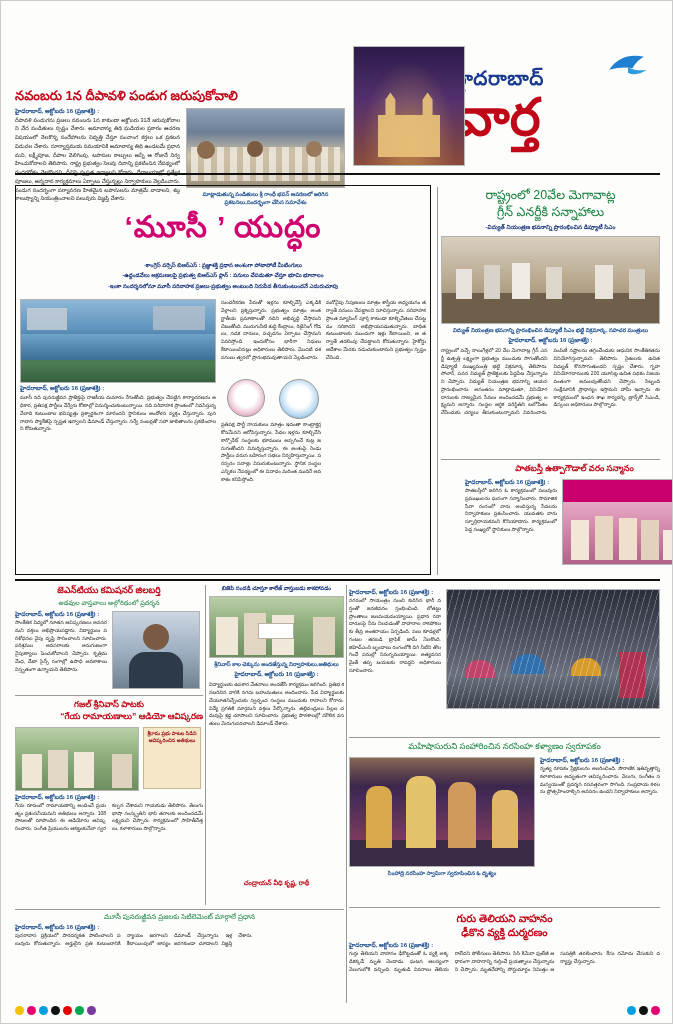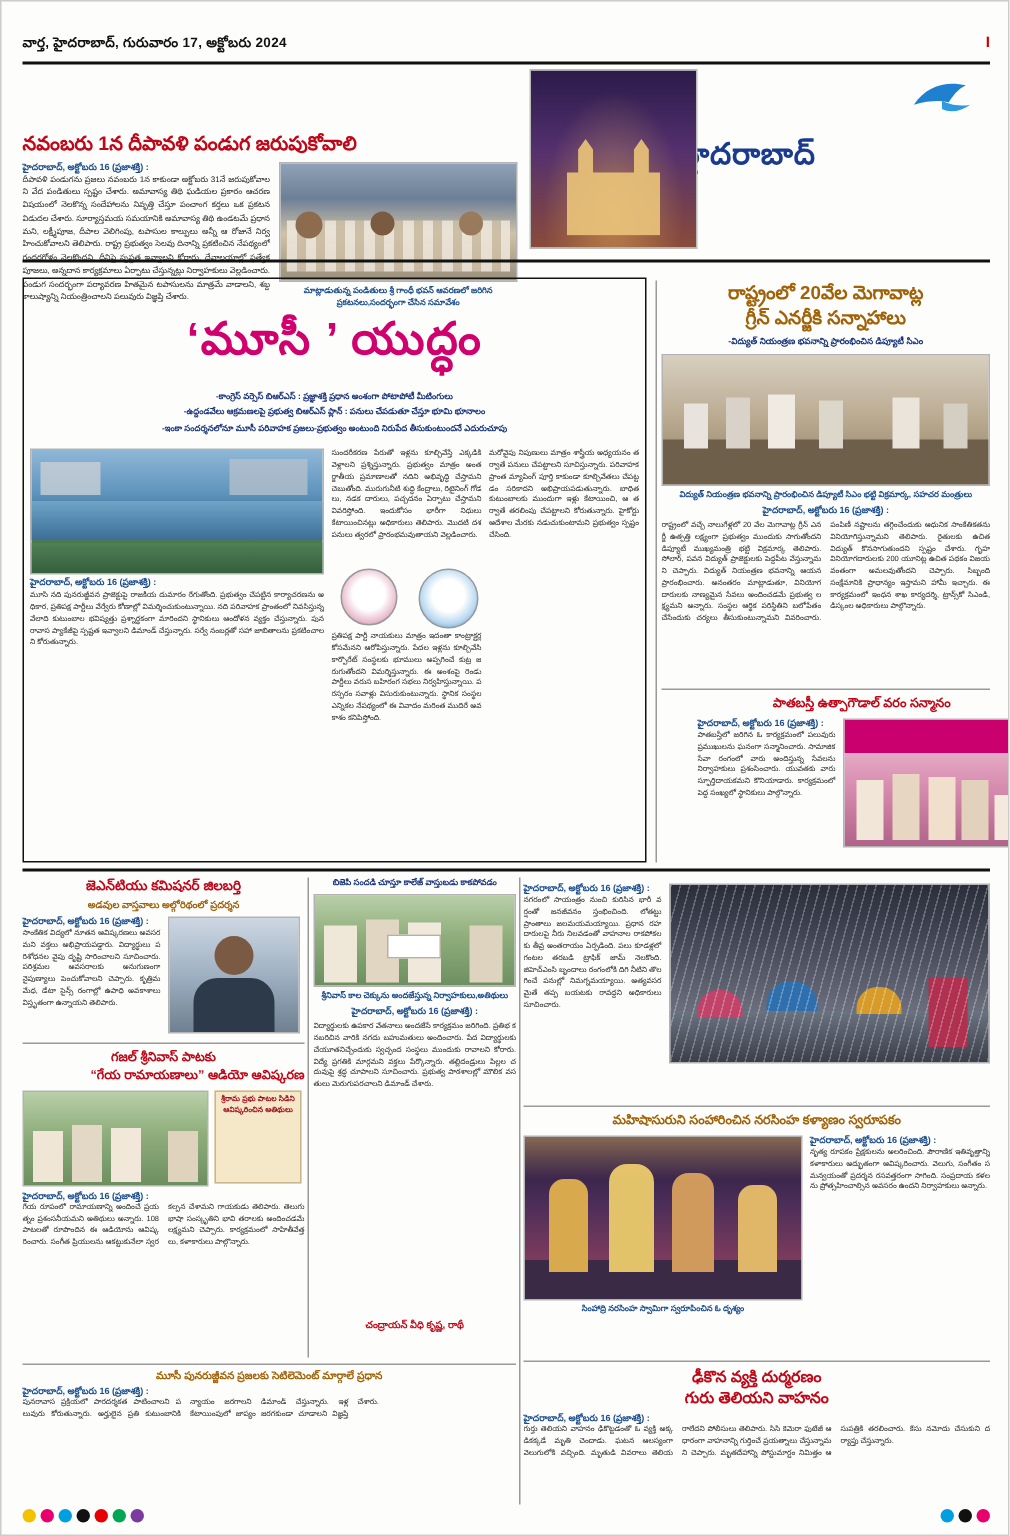--- a/index.html
+++ b/index.html
@@ -36,21 +36,21 @@
   }
   .charminar .mon{
     position:absolute;left:50%;bottom:8px;transform:translateX(-50%);
     width:62px;height:70px;background:#e9c27a;opacity:.92;
     clip-path:polygon(0% 100%,0% 40%,12% 40%,12% 18%,20% 8%,28% 18%,28% 40%,72% 40%,72% 18%,80% 8%,88% 18%,88% 40%,100% 40%,100% 100%);
   }
   .charminar .glow{position:absolute;left:0;top:0;right:0;bottom:0;
     background:radial-gradient(ellipse at 50% 80%, rgba(255,200,90,.45), rgba(0,0,0,0) 60%);}
   .box{position:absolute;box-sizing:border-box;}
   .hdr-red{color:#c00718;font-weight:bold;}
-  .hdr-blue{color:#a16207;font-weight:bold;}
+  .hdr-blue{color:#15803d;font-weight:normal;}
   .hdr-pink{color:#d0006f;font-weight:bold;}
   .byline{font-size:6px;color:#174a8c;font-weight:bold;}
   .cap{font-size:5.5px;color:#174a8c;text-align:center;line-height:1.5;font-weight:bold;}
   
   .txt{font-size:5.4px;line-height:1.62;color:#1c1c1c;text-align:justify;word-break:break-all;hyphens:auto;}
   .txt.tiny{font-size:5px;line-height:1.55;}
   .photo{background:#cfd6cf;border:1px solid #b3b3b3;overflow:hidden;position:relative;}
   .ph-crowd{background:linear-gradient(180deg,#8fa2b8 0%,#6d7f96 30%,#cfc2a8 60%,#9a8f7a 100%);}
   .ph-river{background:linear-gradient(180deg,#8fb7d6 0%,#5f94bd 35%,#3f6f96 55%,#4a7a52 75%,#3d6b45 100%);}
   .ph-stage{background:linear-gradient(180deg,#241a38 0%,#4a2d58 40%,#7c3b5d 75%,#2b1d36 100%);}
@@ -67,27 +67,24 @@
   .bigrule{position:absolute;left:14px;width:645px;height:2px;background:#111;}
   .vline{position:absolute;width:1px;background:#9a9a9a;}
   .hline{position:absolute;height:1px;background:#9a9a9a;}
   .frame{border:1.5px solid #111;}
 </style>
 </head>
 <body>
 
 <div class="page">
 
-  <div class="topstrip">
-    <div class="dateline">వార్త, హైదరాబాద్, గురువారం 17, అక్టోబరు 2024</div>
-    <div class="pageno">I</div>
-  </div>
 
   <div class="nameplate">
     <div class="np-top">హైదరాబాద్</div>
+    <div class="np-main">వార్త</div>
     <svg class="np-bird" viewBox="0 0 60 36">
       <path d="M4 26 C16 8 34 4 52 8 C44 12 40 18 36 24 C30 22 18 22 4 26 Z" fill="#1f7fd0"></path>
       <path d="M30 22 C36 26 46 28 56 26 C48 32 38 34 30 30 Z" fill="#2f9ae0"></path>
     </svg>
   </div>
 
   <div class="charminar">
     <div class="glow"></div>
     <div class="mon"></div>
   </div>
@@ -276,22 +273,22 @@
         <div class="cap" style="margin-top:2px;">సింహాద్రి నరసింహ స్వామిగా స్వరూపించిన ఓ దృశ్యం</div>
       </div>
       <div style="width:120px;">
         <div class="byline">హైదరాబాద్, అక్టోబరు 16 (ప్రజాశక్తి) :</div>
         <div class="txt tiny" style="height:118px;overflow:hidden;">నృత్య రూపకం ప్రేక్షకులను అలరించింది. పౌరాణిక ఇతివృత్తాన్ని కళాకారులు అద్భుతంగా ఆవిష్కరించారు. వెలుగు, సంగీతం సమన్వయంతో ప్రదర్శన రసవత్తరంగా సాగింది. సంప్రదాయ కళలను ప్రోత్సహించాల్సిన అవసరం ఉందని నిర్వాహకులు అన్నారు.</div>
       </div>
     </div>
   </div>
 
   <div class="box" style="left:348px;top:910px;width:311px;height:92px;">
+    <div class="hdr-red" style="font-size:10.5px;text-align:center;line-height:1.35;">గురు తెలియని వాహనం</div>
     <div class="hdr-red" style="font-size:10.5px;text-align:center;line-height:1.35;">ఢీకొన వ్యక్తి దుర్మరణం</div>
-    <div class="hdr-red" style="font-size:10.5px;text-align:center;line-height:1.35;">గురు తెలియని వాహనం</div>
     <div class="byline" style="margin-top:3px;">హైదరాబాద్, అక్టోబరు 16 (ప్రజాశక్తి) :</div>
     <div class="txt tiny" style="height:44px;overflow:hidden;column-count:3;column-gap:6px;">గుర్తు తెలియని వాహనం ఢీకొట్టడంతో ఓ వ్యక్తి అక్కడికక్కడే మృతి చెందాడు. ఘటన ఆలస్యంగా వెలుగులోకి వచ్చింది. మృతుడి వివరాలు తెలియరాలేదని పోలీసులు తెలిపారు. సిసి కెమెరా ఫుటేజీ ఆధారంగా వాహనాన్ని గుర్తించే ప్రయత్నాలు చేస్తున్నామని చెప్పారు. మృతదేహాన్ని పోస్టుమార్టం నిమిత్తం ఆసుపత్రికి తరలించారు. కేసు నమోదు చేసుకుని దర్యాప్తు చేస్తున్నారు.</div>
   </div>
 
   <div class="box" style="left:14px;top:912px;width:329px;height:90px;">
     <div class="hdr-blue" style="font-size:7px;text-align:center;">మూసీ పునరుజ్జీవన ప్రజలకు సెటిలెమెంట్ మార్గాలే ప్రధాన</div>
     <div class="byline" style="margin-top:2px;">హైదరాబాద్, అక్టోబరు 16 (ప్రజాశక్తి) :</div>
     <div class="txt tiny" style="height:60px;overflow:hidden;column-count:3;column-gap:6px;">పునరావాస ప్రక్రియలో పారదర్శకత పాటించాలని పలువురు కోరుతున్నారు. అర్హులైన ప్రతి కుటుంబానికి న్యాయం జరగాలని డిమాండ్ చేస్తున్నారు. ఇళ్ల కేటాయింపులో జాప్యం జరగకుండా చూడాలని విజ్ఞప్తి చేశారు.</div>
   </div>
 

